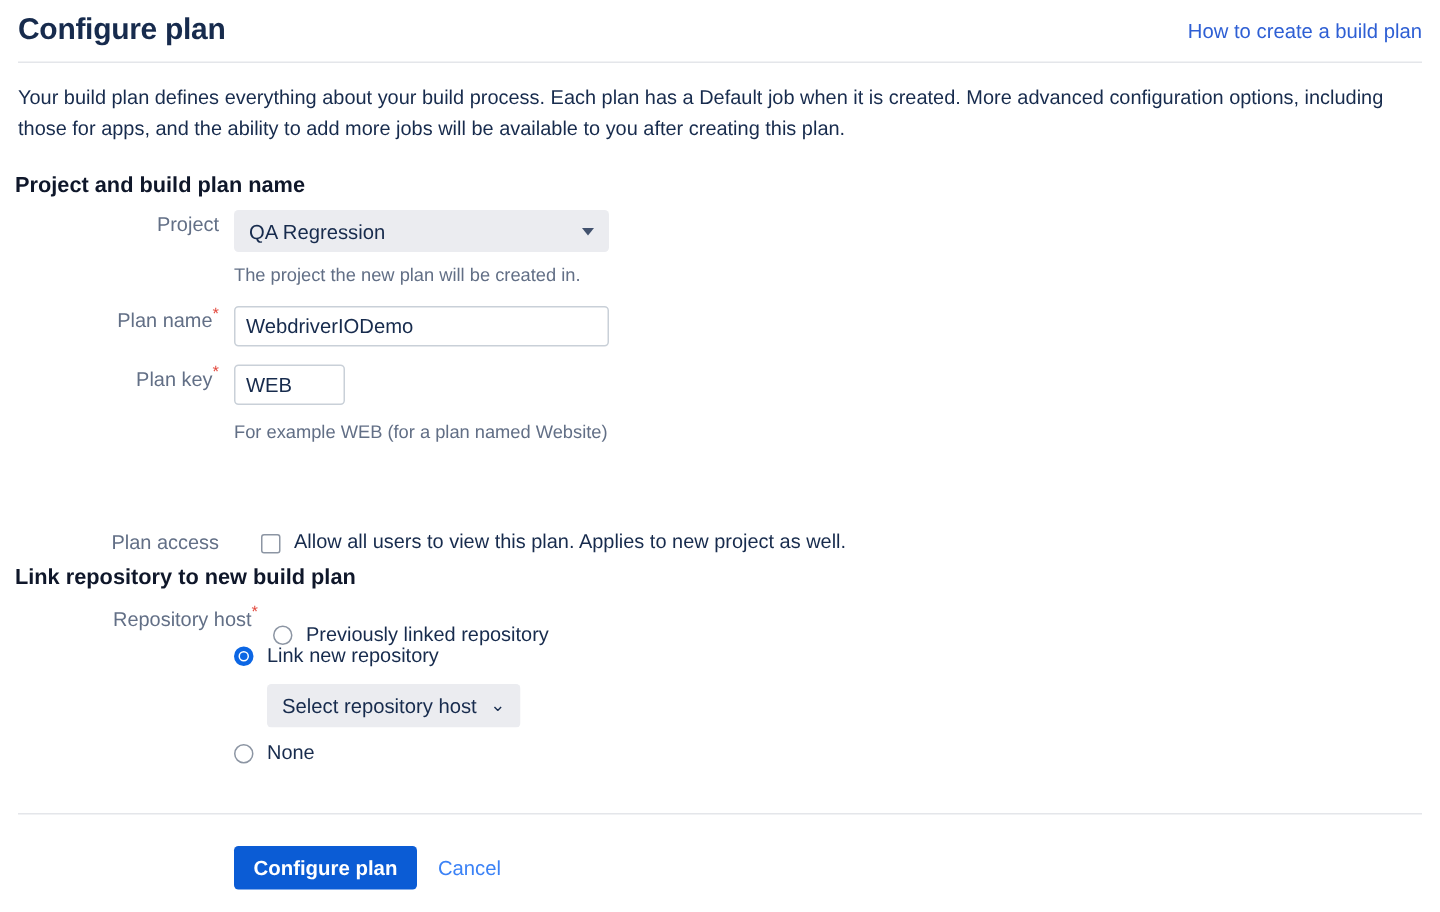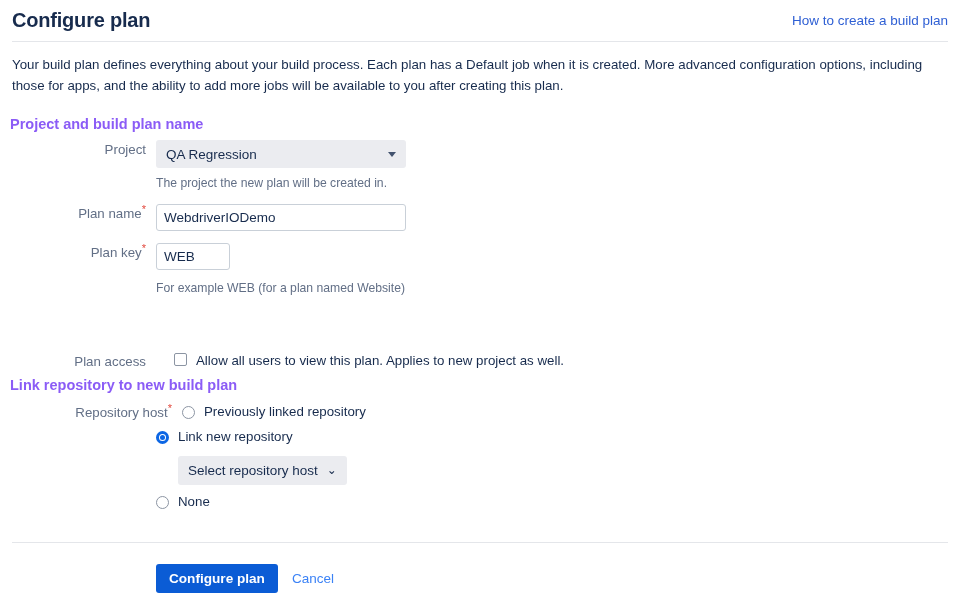--- a/index.html
+++ b/index.html
@@ -57,21 +57,21 @@
     line-height: 20.5px;
     color: #172B4D;
   }
 
   
   .section-heading {
     position: absolute;
     left: 10px;
     font-size: 14.5px;
     font-weight: bold;
-    color: #8b5cf6;
+    color: #0f172a;
   }
   #heading-project { top: 116px; }
   #heading-repo { top: 377px; }
 
   
   .row { position: absolute; left: 0; display: flex; align-items: flex-start; }
 
   .form-label {
     width: 146px;
     text-align: right;
@@ -273,31 +273,31 @@
     <div class="form-label"><span>Plan key</span><span class="req">*</span></div>
     <div class="field-area">
       <input class="text-input" id="plan-key-input" type="text" value="WEB" style="">
     </div>
   </div>
   <div class="help-text" id="key-help">For example WEB (for a plan named Website)</div>
 
 
   <div class="row" style="top:352px;">
     <div class="form-label">Plan access</div>
-    <div class="field-area" style="display:flex;align-items:flex-start;gap:9px;margin-top:1px;margin-left:28px;">
+    <div class="field-area" style="display:flex;align-items:flex-end;gap:9px;margin-top:1px;margin-left:28px;">
       <span class="checkbox-box"></span>
       <span class="inline-label">Allow all users to view this plan. Applies to new project as well.</span>
     </div>
   </div>
 
   <div class="section-heading" id="heading-repo">Link repository to new build plan</div>
 
   <div class="row" style="top:403px;padding-left:26px;">
     <div class="form-label"><span>Repository host</span><span class="req">*</span></div>
-    <div class="field-area radio-row" style="margin-top:1px;align-items:center;">
+    <div class="field-area radio-row" style="margin-top:12px;align-items:center;">
       <span class="radio"></span>
       <span class="inline-label">Previously linked repository</span>
     </div>
   </div>
 
   <div class="row" style="top:429px;align-items:center;">
     <div class="form-label"></div>
     <div class="field-area radio-row">
       <span class="radio checked"></span>
       <span class="inline-label">Link new repository</span>

